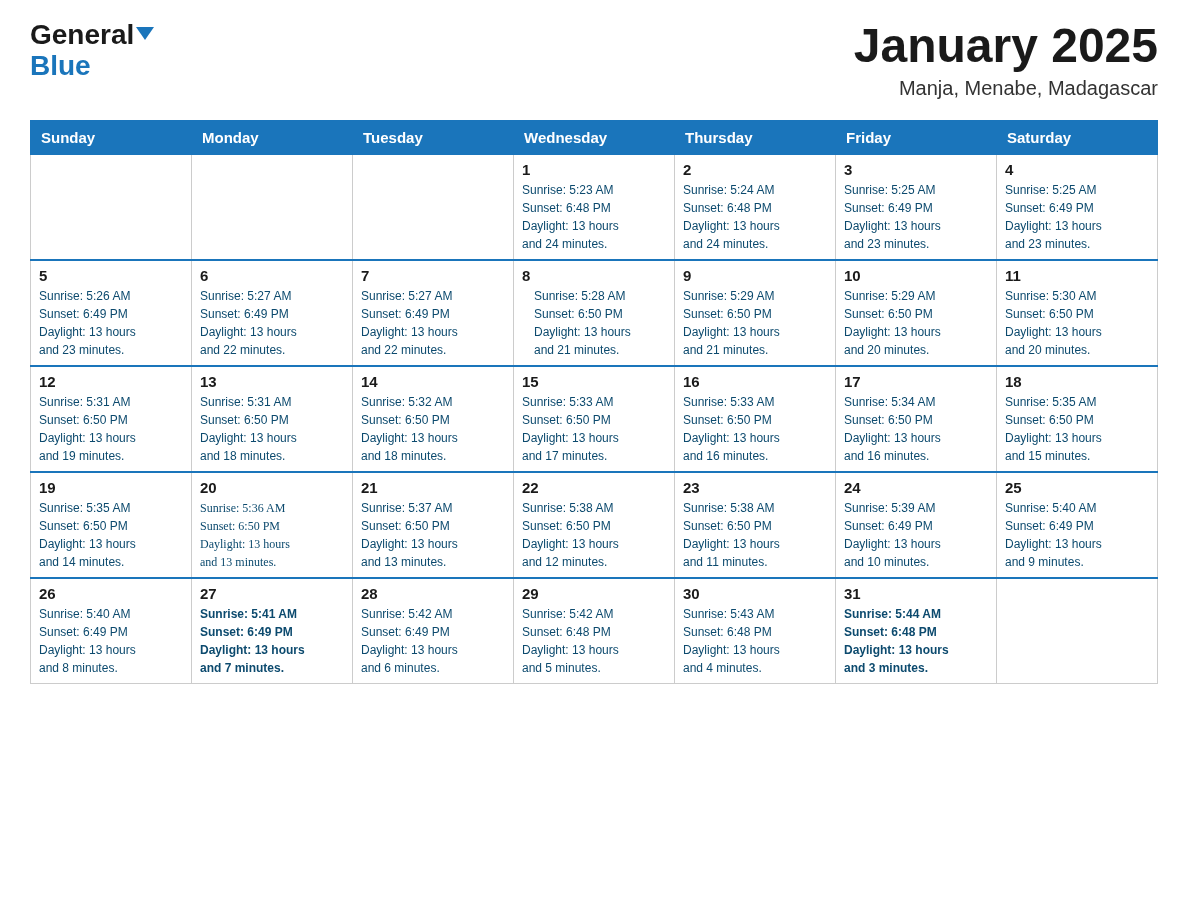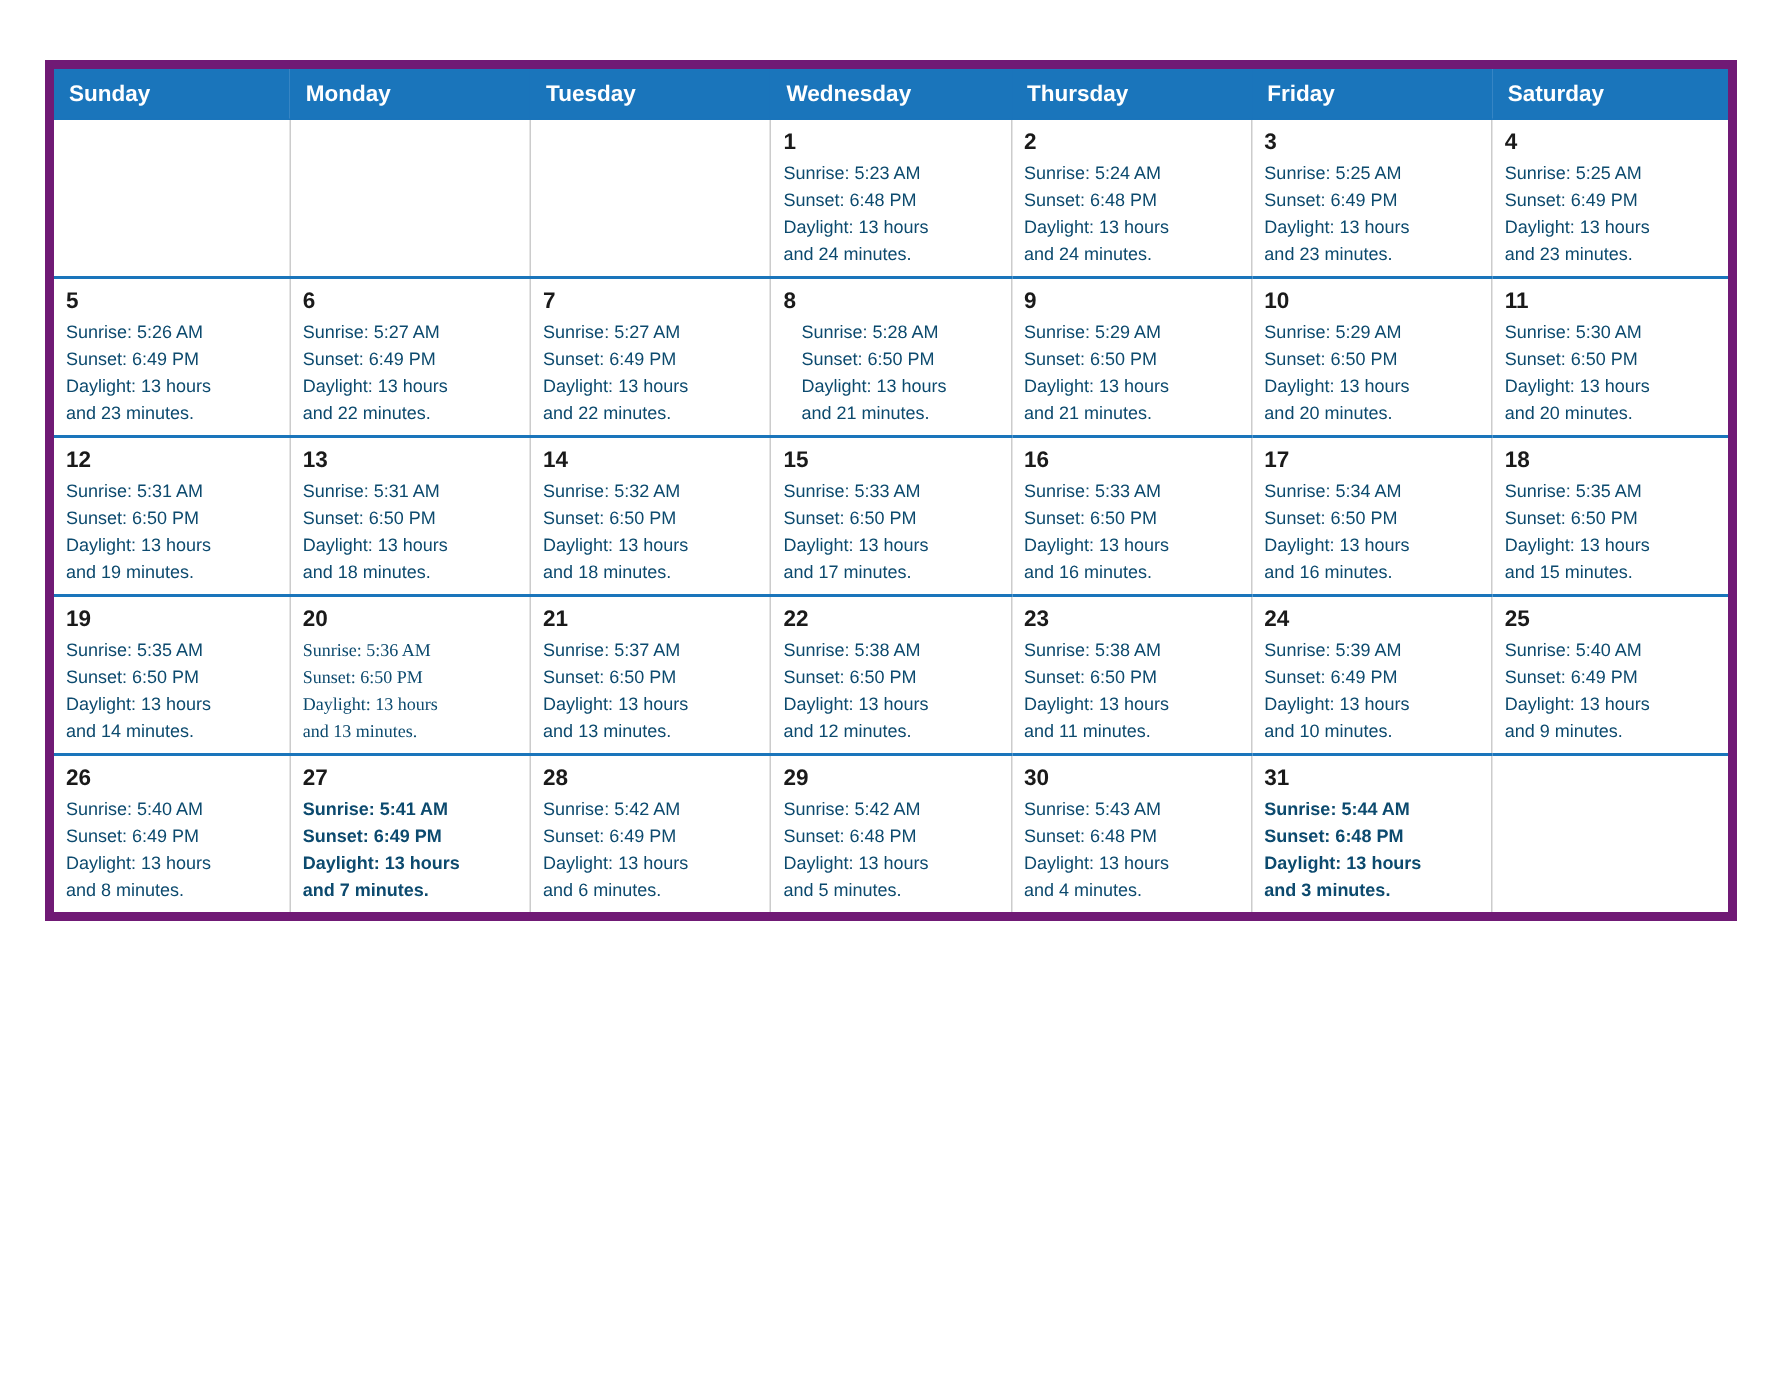--- a/index.html
+++ b/index.html
@@ -31,21 +31,21 @@
       line-height: 1.1;
     }
     .location {
       font-size: 20px;
       color: #333;
       margin-top: 4px;
     }
     .calendar {
       width: 100%;
       border-collapse: collapse;
-      border: 6px solid #701a75;
+      border: 1px solid #701a75;
     }
     .calendar th {
       background-color: #1a75bb;
       color: #fff;
       font-size: 15px;
       font-weight: bold;
       padding: 8px 10px;
       text-align: left;
       border: 1px solid #1a75bb;
     }
@@ -75,20 +75,30 @@
       line-height: 1.5;
     }
     .row-divider td {
       border-top: 2px solid #1a75bb;
     }
   </style>
 </head>
 <body>
 
 <div class="header">
+  <div class="logo">
+    <div style="font-size:28px; font-weight:bold; color:#1a1a1a; line-height:1.1;">
+      <span style="color:#1a1a1a;">General</span><span style="display:inline-block;width:0;height:0;border-left:9px solid transparent;border-right:9px solid transparent;border-top:13px solid #1a75bb;margin-left:2px;vertical-align:middle;position:relative;top:-3px;"></span>
+    </div>
+    <div style="font-size:28px;font-weight:bold;color:#1a75bb;line-height:1.1;">Blue</div>
+  </div>
+  <div class="title-area">
+    <div class="month-title">January 2025</div>
+    <div class="location">Manja, Menabe, Madagascar</div>
+  </div>
 </div>
 
 <table class="calendar">
   <thead>
     <tr>
       <th>Sunday</th>
       <th>Monday</th>
       <th>Tuesday</th>
       <th>Wednesday</th>
       <th>Thursday</th>

